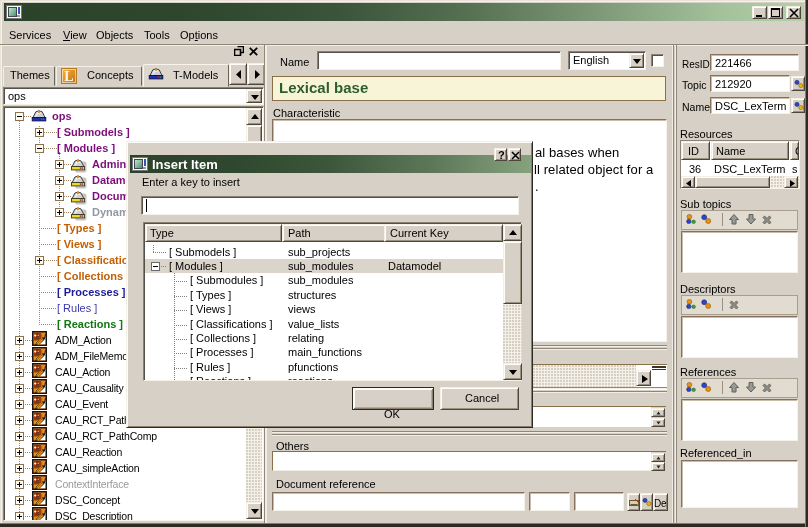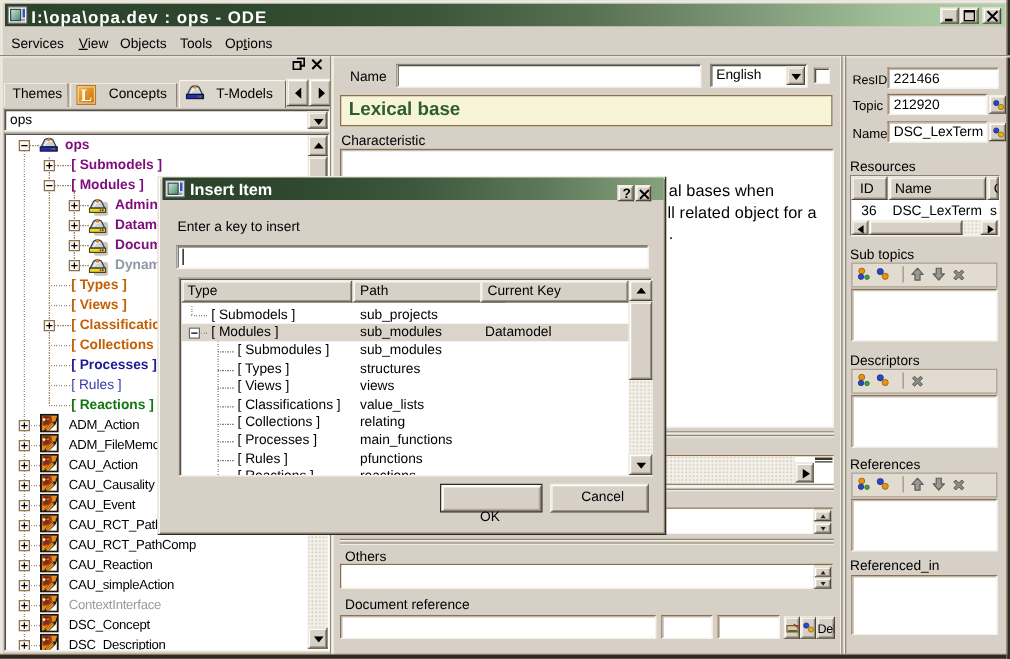--- a/index.html
+++ b/index.html
@@ -30,21 +30,20 @@
 <div class="ab" style="left:1px;top:1px;width:1px;height:525px;background:#f6f2ea"></div>
 <div class="ab" style="left:0;top:523px;width:808px;height:1px;background:#8a7a64"></div>
 <div class="ab" style="left:0;top:524px;width:808px;height:3px;background:#2e2922"></div>
 <div class="ab" style="left:805px;top:0;width:1px;height:527px;background:#8a7a64"></div>
 <div class="ab" style="left:806px;top:0;width:2px;height:527px;background:#2e2922"></div>
 
 <div class="ab" style="left:4px;top:3px;width:800px;height:18px;background:linear-gradient(90deg,#2a432a 0%,#2d462d 22%,#3a553a 42%,#567052 58%,#7d9877 74%,#a2c09a 89%,#b2d0aa 100%)">
  <svg class="ab" style="left:2px;top:1px" width="16" height="16">
         <use href="#appicon"></use>
       </svg>
- <div class="ab" style="left:21px;top:3px;font-weight:bold;font-size:13.5px;color:#fff;letter-spacing:0.8px">I:\opa\opa.dev : ops - ODE</div>
 </div>
 <div class="btn" style="left:752px;top:6px;width:15px;height:13px">
       <div class="ab" style="left:3px;top:8px;width:6px;height:2px;background:#000"></div>
     </div>
 <div class="btn" style="left:768px;top:6px;width:15px;height:13px">
       <div class="ab" style="left:2px;top:1px;width:9px;height:9px;border:1px solid #000;border-top-width:2px"></div>
     </div>
 <div class="btn" style="left:786px;top:6px;width:15px;height:13px">
       <svg class="ab" style="left:2px;top:1px" width="10" height="10">
         <path d="M1,1 L9,9 M9,1 L1,9" stroke="#000" stroke-width="1.6"></path>
@@ -501,21 +500,21 @@
       <use href="#garrdn"></use>
     </svg>
 <svg class="ab" style="left:762px;top:383px" width="10" height="10">
       <use href="#gx"></use>
     </svg>
 <div class="sunk" style="left:681px;top:399px;width:117px;height:42px"></div>
 <div class="t" style="left:680px;top:447px">Referenced_in</div>
 <div class="sunk" style="left:681px;top:460px;width:117px;height:48px"></div>
 
 <div class="ab" style="left:126px;top:141px;width:407px;height:287px;background:#d6d0c6;border:1px solid;border-color:#f4efe6 #2e2a24 #2e2a24 #f4efe6;box-shadow:inset 1px 1px 0 #fffdf8,inset -1px -1px 0 #8a7f6e">
- <div class="ab" style="left:3px;top:0;width:401px;height:18px;background:linear-gradient(90deg,#2a432a 0%,#2e472e 25%,#3c573c 50%,#5c7758 75%,#85a27d 100%)">
+ <div class="ab" style="left:3px;top:13px;width:401px;height:18px;background:linear-gradient(90deg,#2a432a 0%,#2e472e 25%,#3c573c 50%,#5c7758 75%,#85a27d 100%)">
   <svg class="ab" style="left:2px;top:1px" width="16" height="16">
           <use href="#appicon"></use>
         </svg>
   <div class="ab" style="left:22px;top:2px;font-weight:bold;font-size:13px;color:#fff">Insert Item</div>
  </div>
  <div class="btn" style="left:367px;top:6px;width:13px;height:13px">
         <div class="t" style="left:3px;top:0px;font-size:11px;font-weight:bold">?</div>
       </div>
  <div class="btn" style="left:381px;top:6px;width:13px;height:13px">
         <svg class="ab" style="left:2px;top:2px" width="9" height="9">

